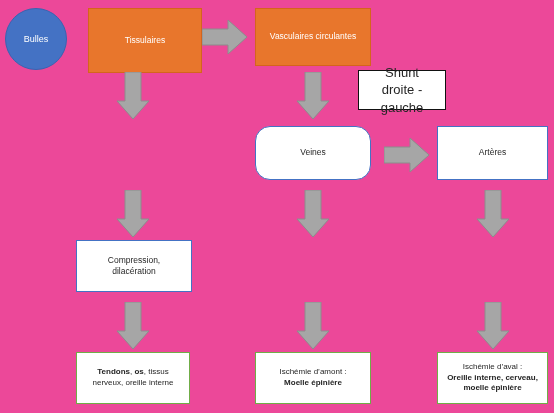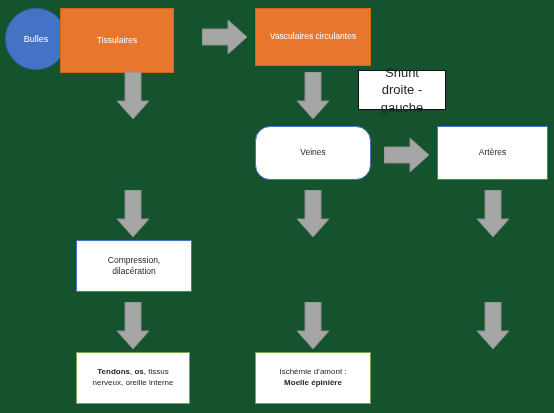--- a/index.html
+++ b/index.html
@@ -7,21 +7,21 @@
     padding: 0;
     background: #ffffff;
   }
   body {
     font-family: "Liberation Sans", sans-serif;
   }
   #canvas {
     position: relative;
     width: 554px;
     height: 413px;
-    background: #14532d;
+    background: #ec4899;
     overflow: hidden;
   }
   .node {
     position: absolute;
     box-sizing: border-box;
     display: flex;
     align-items: center;
     justify-content: center;
     text-align: center;
     line-height: 1.35;
@@ -73,21 +73,21 @@
 </style>
 </head>
 <body>
 
 <div id="canvas">
 
   <div class="node ellipse" style="left:5px; top:8px; width:62px; height:62px;">
     <span class="txt">Bulles</span>
   </div>
 
-  <div class="node box-orange" style="left:60px; top:8px; width:114px; height:65px;align-items:center;">
+  <div class="node box-orange" style="left:88px; top:8px; width:114px; height:65px;align-items:center;">
     <span class="txt">Tissulaires</span>
   </div>
 
   <div class="arrow" style="left:202px; top:18px;">
     <svg width="46" height="38" viewBox="0 0 46 38">
       <polygon points="0,11 26,11 26,2 45,19 26,36 26,27 0,27" fill="#A6A6A6" stroke="#8C8C8C" stroke-width="1"></polygon>
     </svg>
   </div>
 
   <div class="node box-orange" style="left:255px; top:8px; width:116px; height:58px;">
@@ -164,14 +164,17 @@
   </div>
 
   <div class="node box-green" style="left:76px; top:352px; width:114px; height:52px;">
     <span class="txt"><b>Tendons</b><span>, </span><b>os</b><span>, tissus nerveux, oreille interne</span></span>
   </div>
 
   <div class="node box-green" style="left:255px; top:352px; width:116px; height:52px;">
     <span class="txt"><span>Ischémie d’amont :</span><br><b>Moelle épinière</b></span>
   </div>
 
+  <div class="node box-green" style="left:437px; top:352px; width:111px; height:52px;">
+    <span class="txt"><span>Ischémie d’aval :</span><br><b>Oreille interne, cerveau,</b><br><b>moelle épinière</b></span>
+  </div>
 
 </div>
 
 </body></html>

